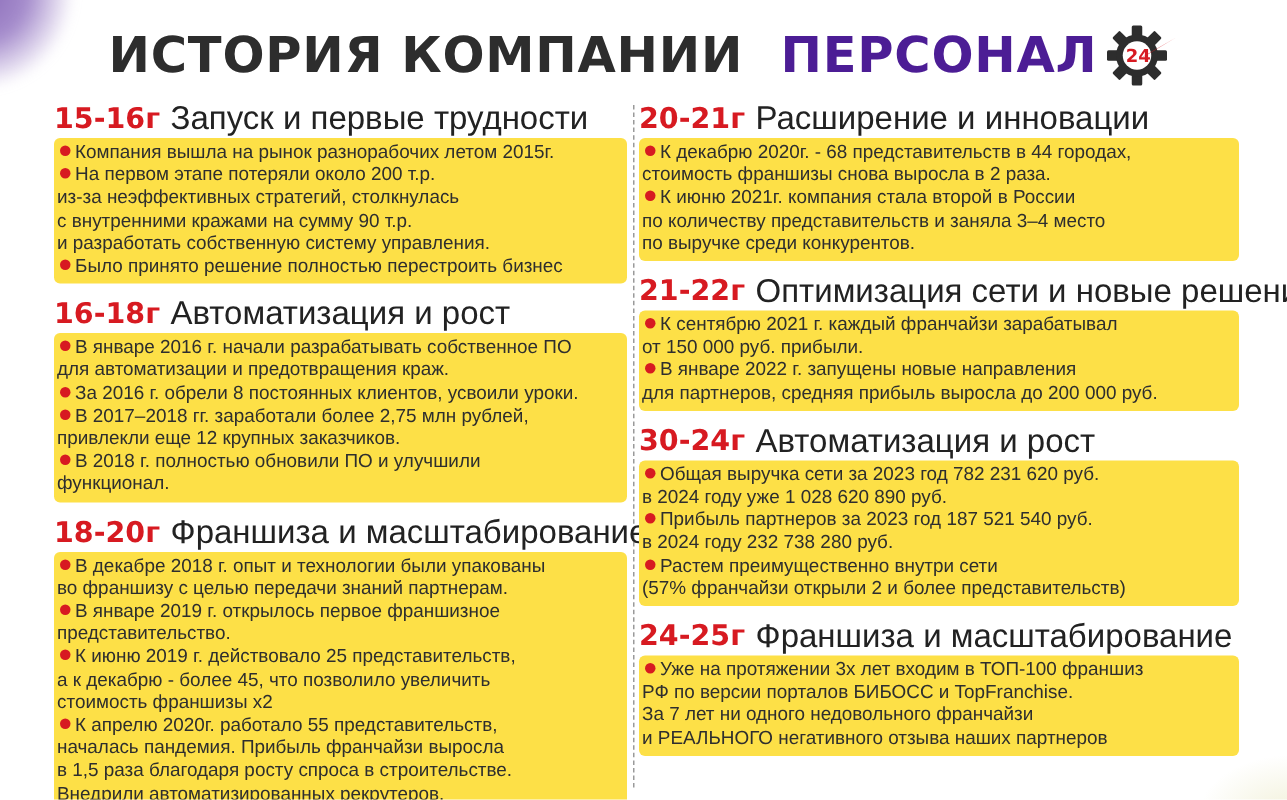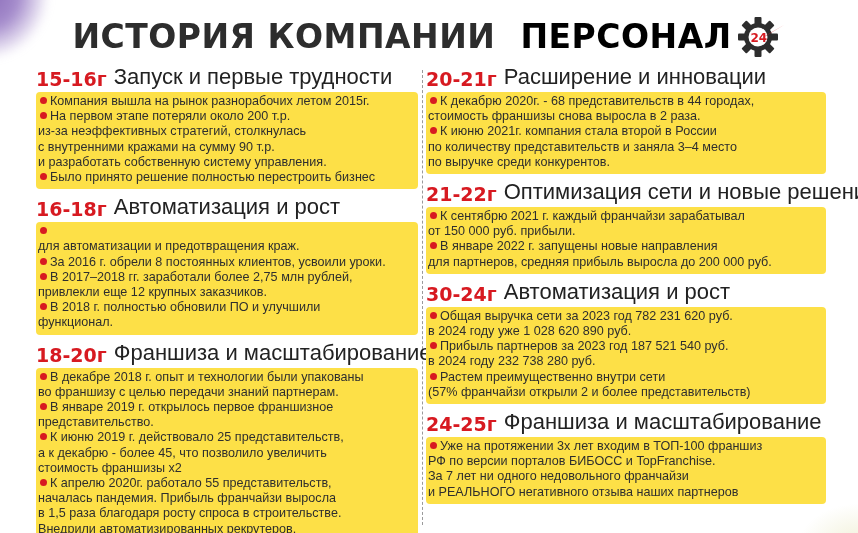--- a/index.html
+++ b/index.html
@@ -20,34 +20,34 @@
   }
   .header {
     position: absolute; top: 12px; left: 0; width: 858px; height: 48px;
     display: flex; align-items: center; justify-content: center;
   }
   .title {
     font-family: "DejaVu Sans", sans-serif;
     font-weight: bold; font-size: 33px; letter-spacing: 0.5px;
     color: #2d2d2d; white-space: nowrap;
   }
-  .title .brand { color: #000000; margin-left: 25px; }
+  .title .brand { color: #4c1d95; margin-left: 25px; }
   .logo { width: 50px; height: 46px; margin-left: 4px; margin-top: 2px; }
 
   .col {
     position: absolute; top: 68px;
   }
   .col.left { left: 36px; width: 382px; }
   .col.right { left: 426px; width: 400px; }
   .divider {
     position: absolute; left: 422px; top: 70px; height: 455px; width: 0;
     border-left: 1px dashed #9a9a9a;
   }
   .section { margin-bottom: 9px; }
-  .sec-head { display: flex; align-items: flex-end; white-space: nowrap; height: 22px; }
+  .sec-head { display: flex; align-items: center; white-space: nowrap; height: 22px; }
   .sec-year {
     color: #d71a21; font-weight: bold; font-size: 19px; margin-right: 7px;
     font-family: "DejaVu Sans", sans-serif;
   }
   .sec-title { font-size: 22px; color: #222; }
   .sec-box {
     background: #fde047; border-radius: 4px;
     padding: 2px 4px 4px 2px; margin-top: 2px;
     font-size: 12.6px; line-height: 15.2px; color: #2e2e2e;
   }
@@ -104,21 +104,21 @@
       <div class="line"><span class="bullet"></span><span>Было принято решение полностью перестроить бизнес</span></div>
     </div>
   </div>
 
   <div class="section">
     <div class="sec-head">
       <span class="sec-year">16-18г</span>
       <span class="sec-title">Автоматизация и рост</span>
     </div>
     <div class="sec-box">
-      <div class="line"><span class="bullet"></span></div>
+      <div class="line"><span class="bullet"></span><span>В январе 2016 г. начали разрабатывать собственное ПО</span></div>
       <div class="line">для автоматизации и предотвращения краж.</div>
       <div class="line"><span class="bullet"></span><span>За 2016 г. обрели 8 постоянных клиентов, усвоили уроки.</span></div>
       <div class="line"><span class="bullet"></span><span>В 2017–2018 гг. заработали более 2,75 млн рублей,</span></div>
       <div class="line">привлекли еще 12 крупных заказчиков.</div>
       <div class="line"><span class="bullet"></span><span>В 2018 г. полностью обновили ПО и улучшили</span></div>
       <div class="line">функционал.</div>
     </div>
   </div>
 
   <div class="section">

